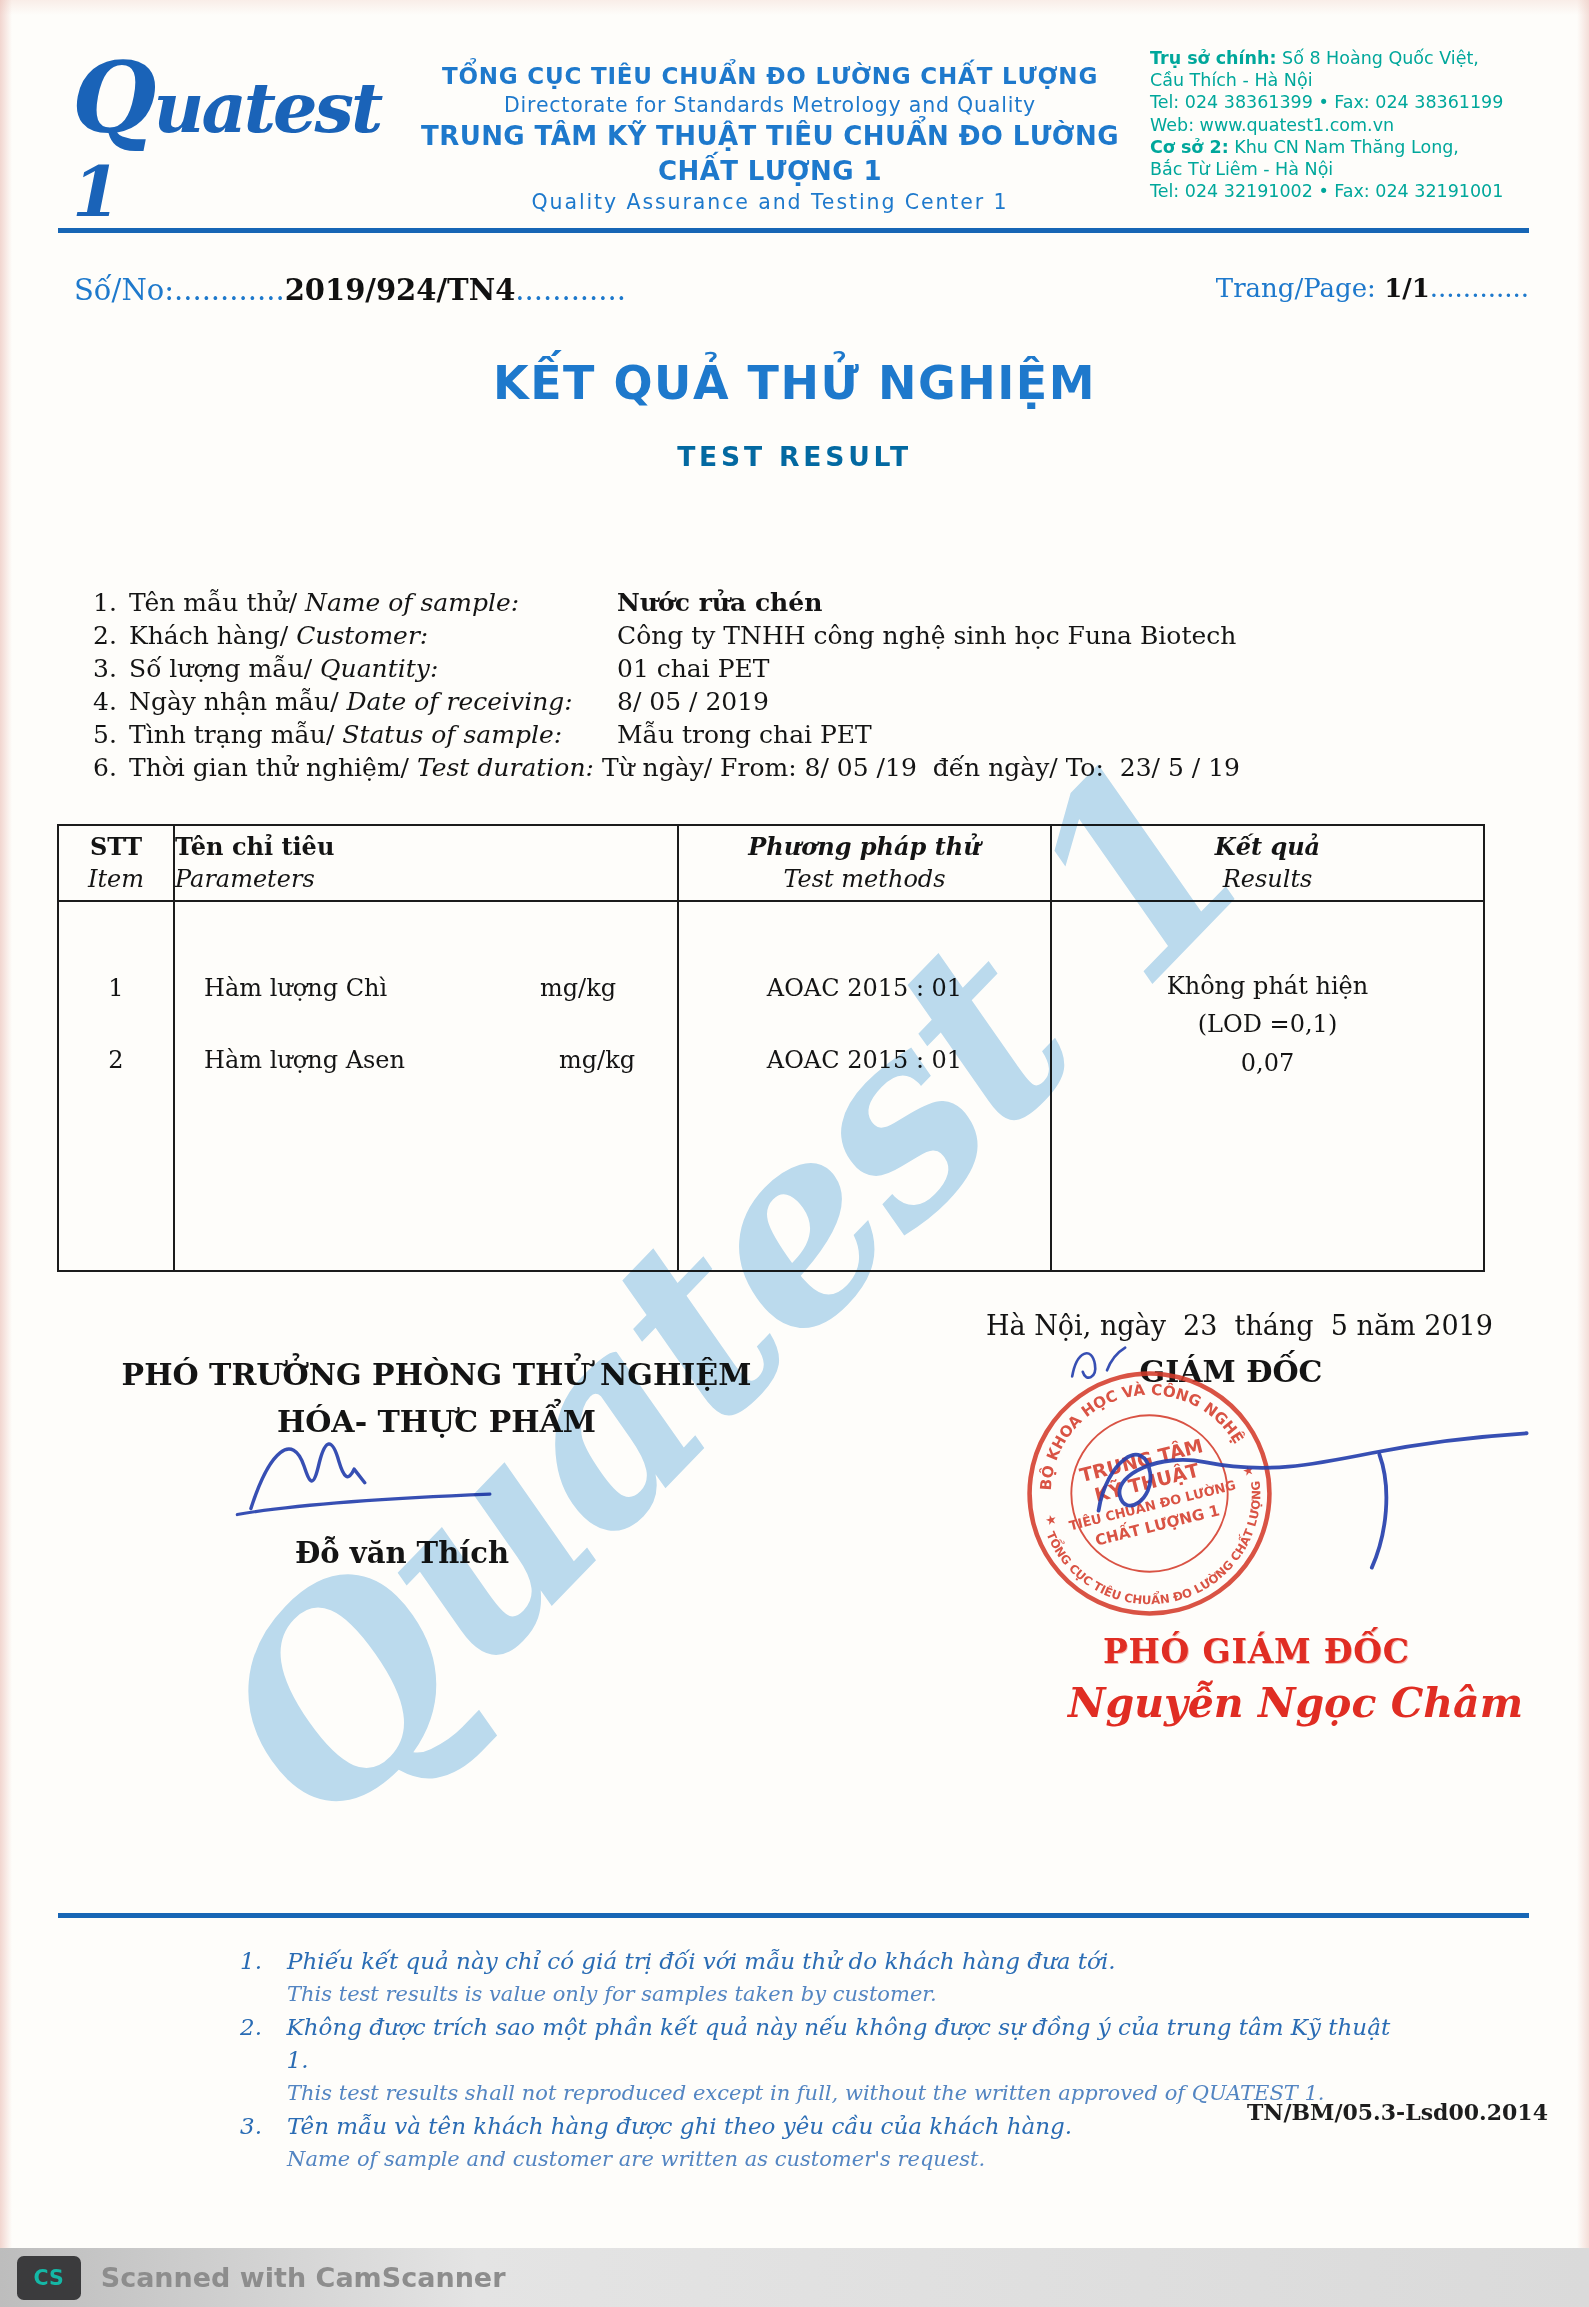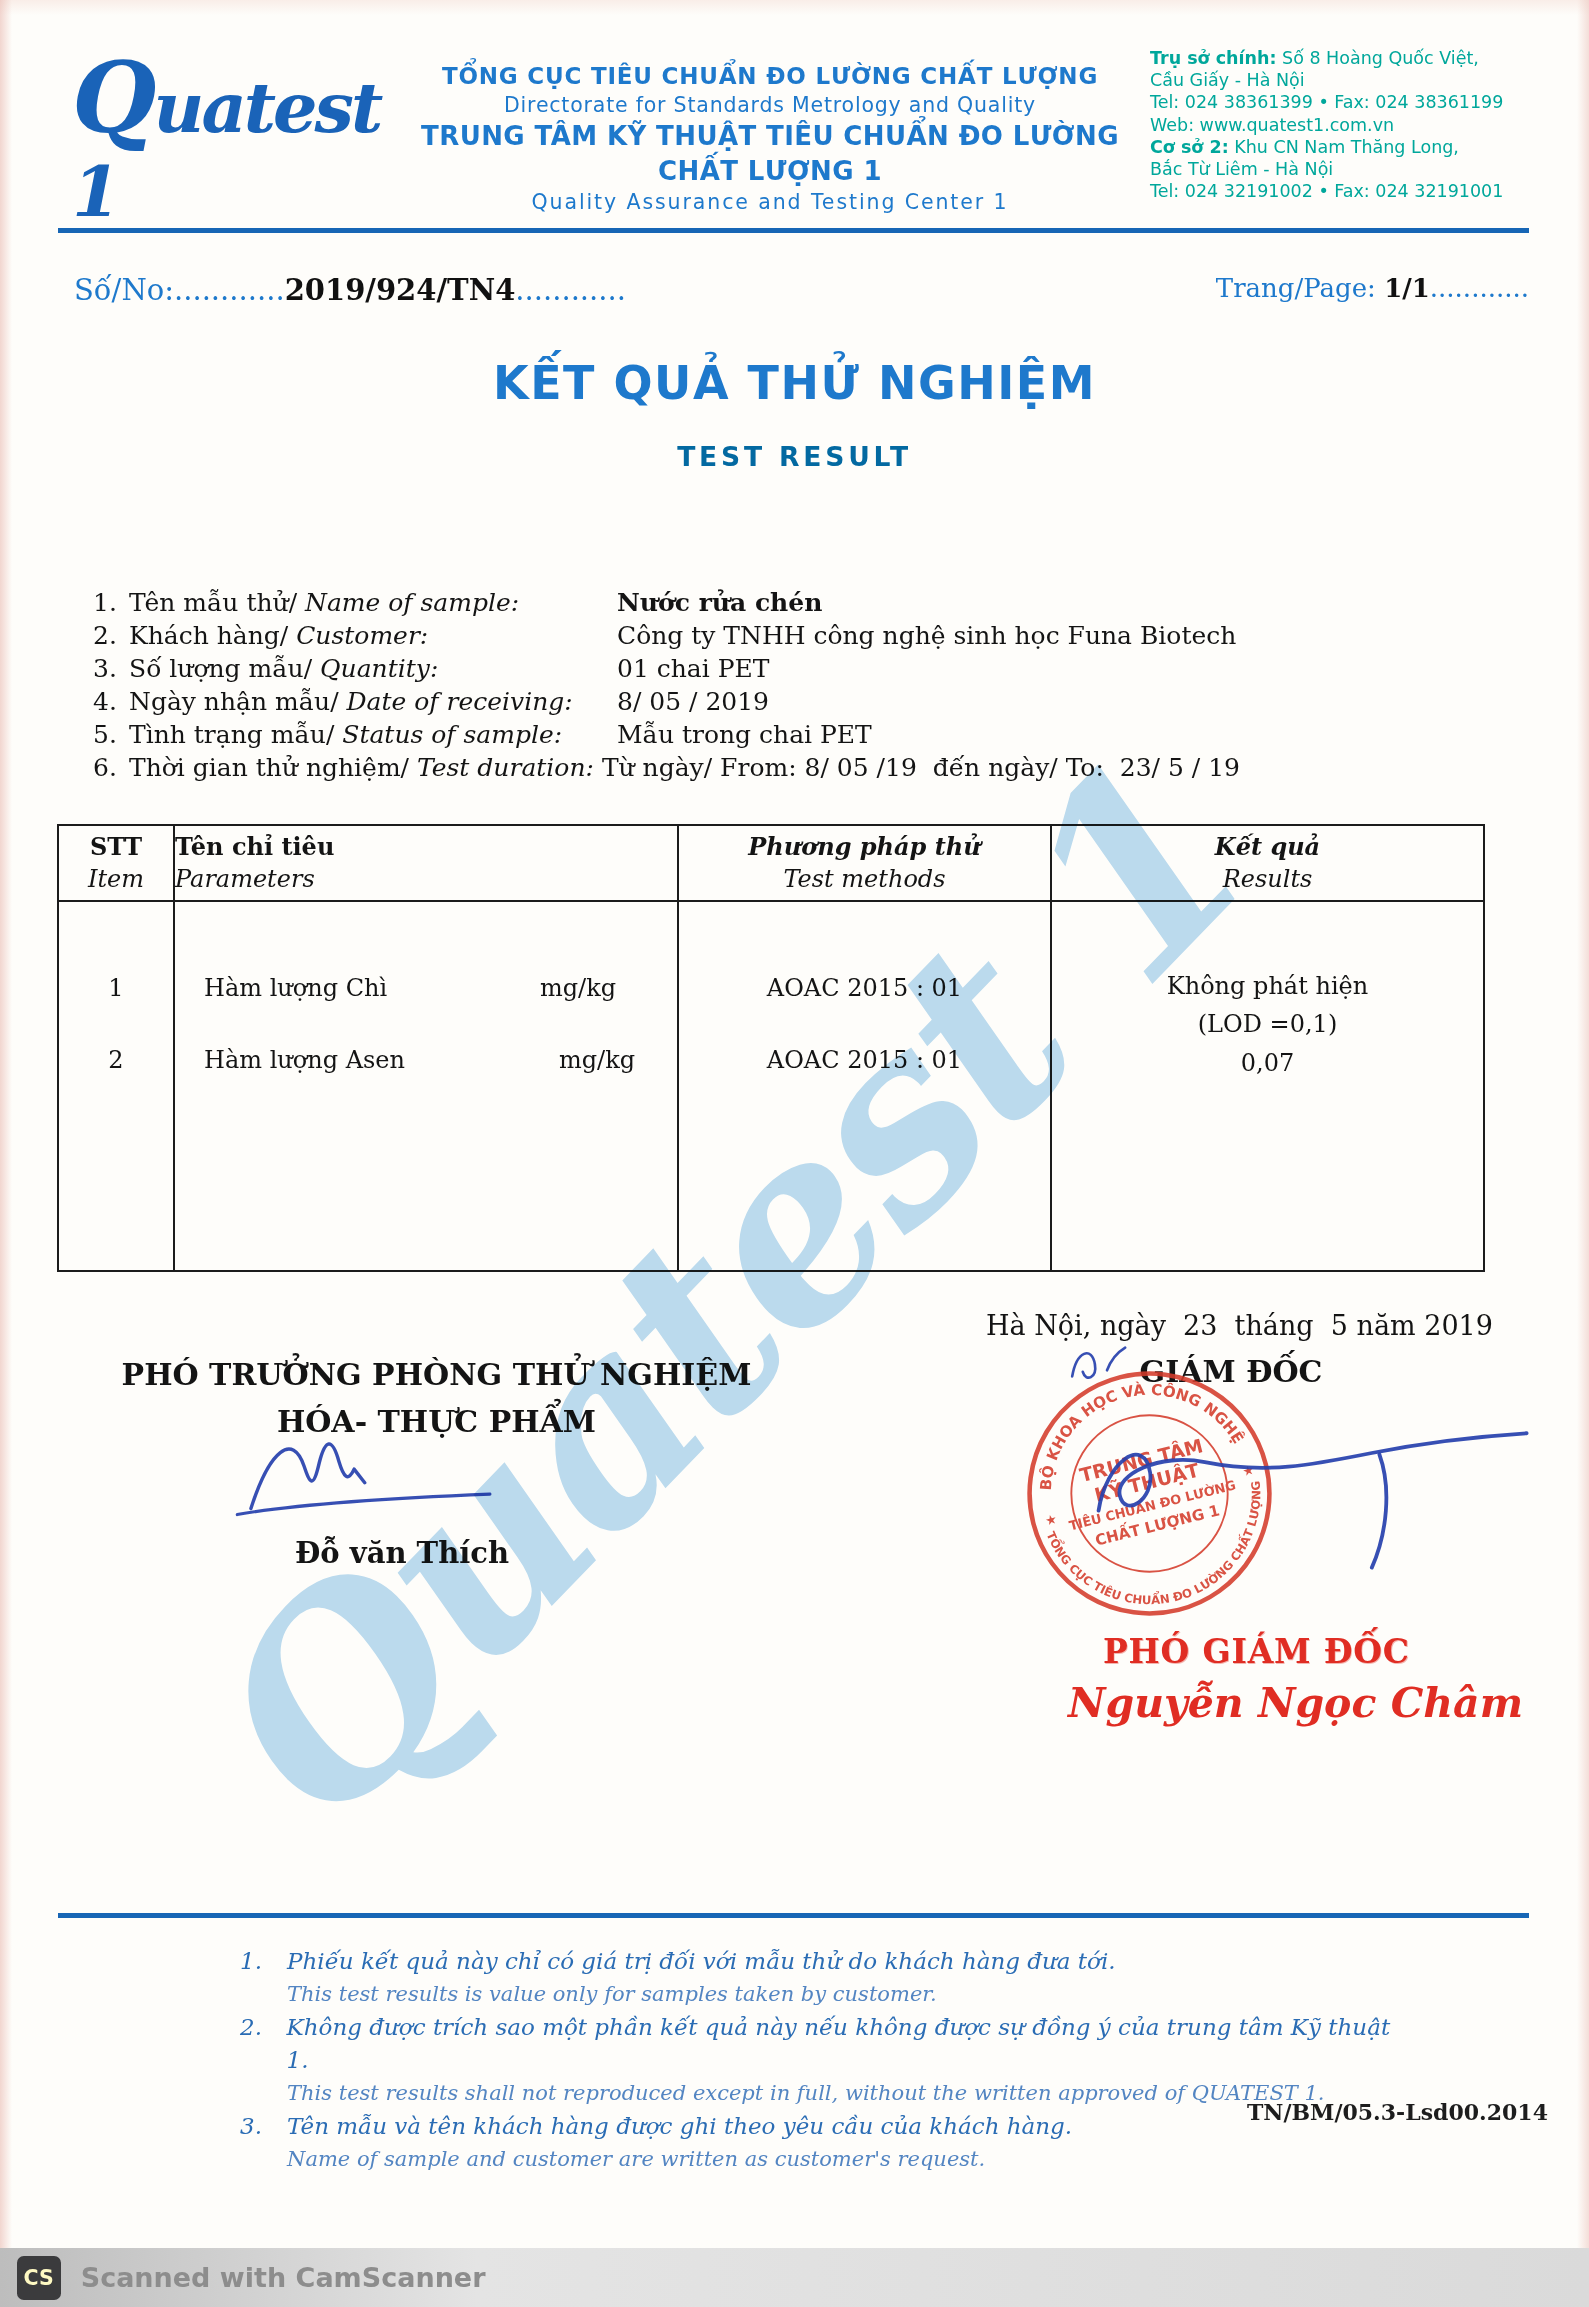--- a/index.html
+++ b/index.html
@@ -79,21 +79,21 @@
   
   .notes { position:absolute; top:1945px; left:240px; width:1170px; font-style:italic; color:#2a6cb4; }
   .nrow { display:flex; font-size:23px; line-height:33px; }
   .nnum { width:47px; }
   .nen { margin-left:47px; font-size:21px; line-height:33px; color:#5385c2; }
   .formcode { position:absolute; top:2099px; left:1247px; font-size:22px; color:#1d1d1d; font-weight:600; }
 
   
   .scanbar { position:absolute; left:0; bottom:0; width:1589px; height:59px; z-index:7;
     background:linear-gradient(90deg,#bdbdbd,#e4e4e4 30%,#dadada); display:flex; align-items:center; }
-  .csicon { width:44px; height:44px; margin-left:16.7px; background:#3b3b3d; border-radius:6.8px; color:#fef9c3;
+  .csicon { width:64px; height:44px; margin-left:16.7px; background:#3b3b3d; border-radius:6.8px; color:#14b8a6;
     display:flex; align-items:center; justify-content:center; font-size:20.5px; font-weight:700; }
   .scantext { margin-left:20px; color:#8d8d8d; font-size:27px; font-weight:600; }
 
   
   .watermark { position:absolute; left:46px; top:1063px; width:1367px; height:456px; z-index:6;
     display:flex; align-items:center; justify-content:center;
     transform:rotate(-46deg); font:italic 700 258px "DejaVu Serif",serif; letter-spacing:-6px;
     color:#bcdcf2; mix-blend-mode:multiply; pointer-events:none; white-space:nowrap; }
 </style>
 </head>
@@ -104,21 +104,21 @@
 <div class="header">
   <div class="logo">Quatest 1</div>
   <div class="org sans">
     <div class="l1">TỔNG CỤC TIÊU CHUẨN ĐO LƯỜNG CHẤT LƯỢNG</div>
     <div class="l2">Directorate for Standards Metrology and Quality</div>
     <div class="l3">TRUNG TÂM KỸ THUẬT TIÊU CHUẨN ĐO LƯỜNG CHẤT LƯỢNG 1</div>
     <div class="l4">Quality Assurance and Testing Center 1</div>
   </div>
   <div class="contact sans">
     <div><b>Trụ sở chính:</b><span> Số 8 Hoàng Quốc Việt,</span></div>
-    <div>Cầu Giấy - Hà Nội</div>
+    <div>Cầu Thích - Hà Nội</div>
     <div>Tel: 024 38361399 • Fax: 024 38361199</div>
     <div>Web: www.quatest1.com.vn</div>
     <div><b>Cơ sở 2:</b><span> Khu CN Nam Thăng Long,</span></div>
     <div>Bắc Từ Liêm - Hà Nội</div>
     <div>Tel: 024 32191002 • Fax: 024 32191001</div>
   </div>
 </div>
 <div class="rule" style="top:228px;height:5.3px;"></div>
 
 <div class="meta">

